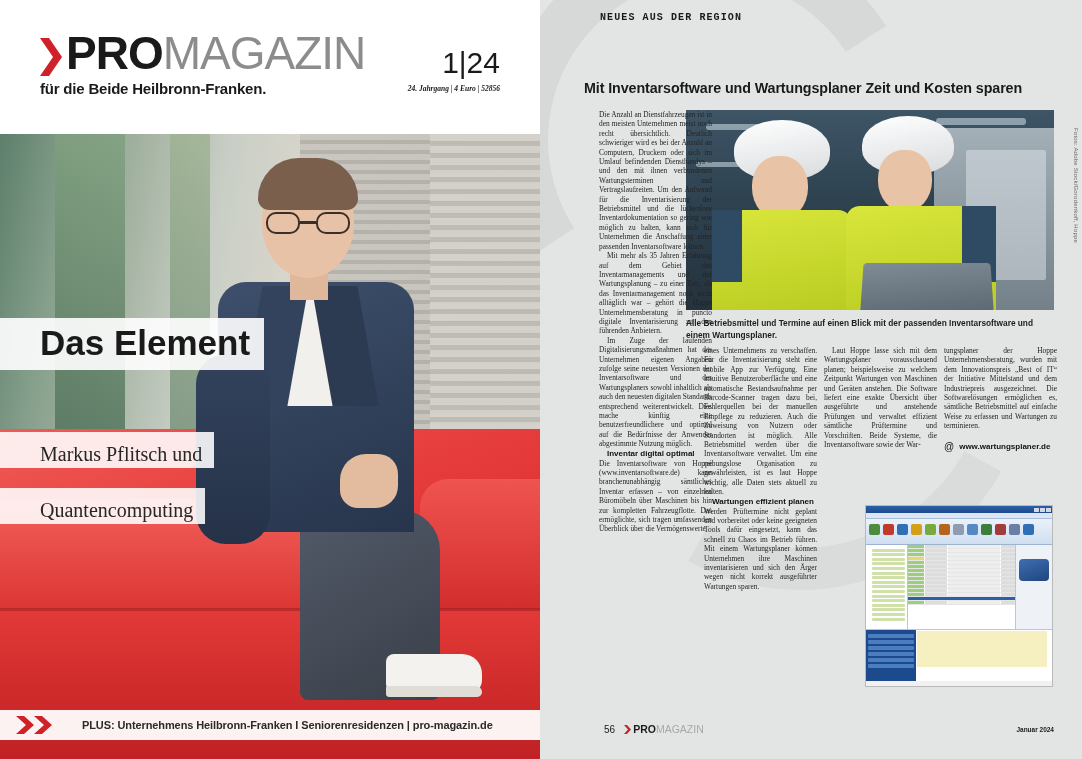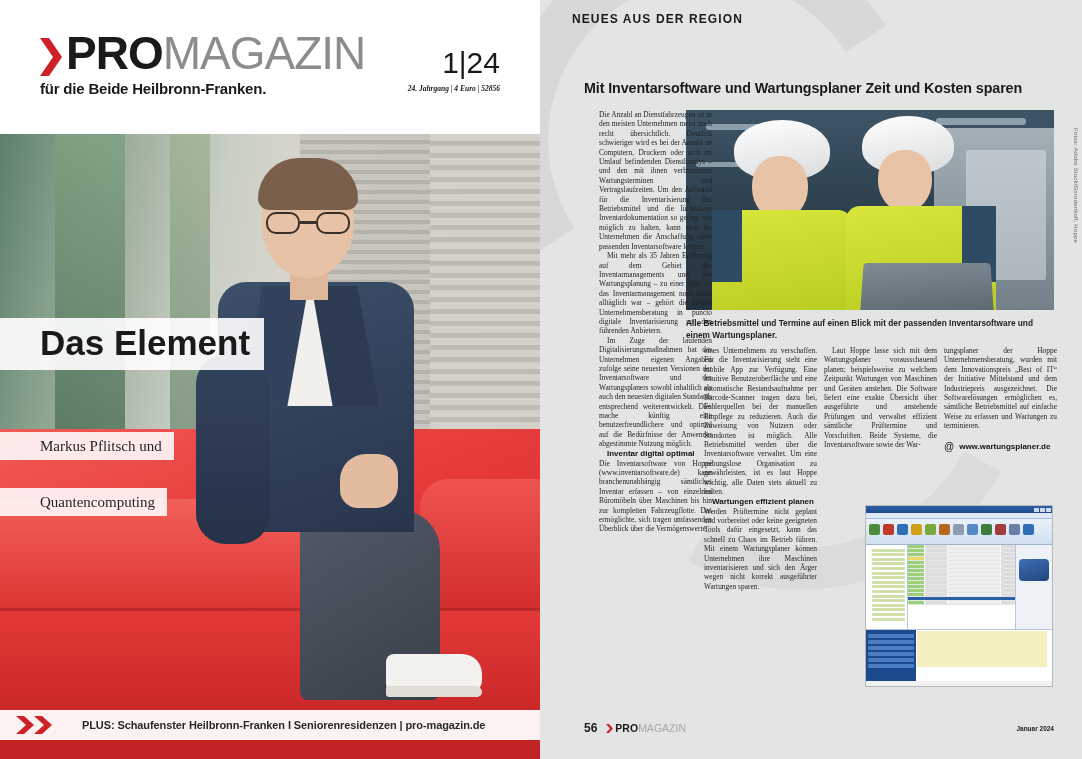--- a/index.html
+++ b/index.html
@@ -114,43 +114,43 @@
      background:radial-gradient(circle,#e8a0a0 1px,transparent 1.4px) 0 0/4px 4px;
      opacity:.85; }
 
   
   .hl { position:absolute; z-index:4; background:rgba(255,255,255,.90);
      color:#1a1a1a; font-weight:bold; padding:2px 14px 4px 40px;
      white-space:nowrap; }
   .hl1 { left:0; top:318px; font-size:35px; line-height:46px; }
   .hl2 { left:0; top:374px; font-size:35px; line-height:46px; }
   .sub { position:absolute; z-index:4; background:rgba(255,255,255,.88);
-     color:#262626; font-family:"Liberation Serif", serif; font-size:15px;
-     line-height:24px; padding:2px 12px 2px 40px; white-space:nowrap; }
+     color:#262626; font-family:"Liberation Serif", serif; font-size:20px;
+     line-height:24px; padding:10px 12px 2px 40px; white-space:nowrap; }
   .sub1 { left:0; top:432px; } .sub2 { left:0; top:460px; } .sub3 { left:0; top:488px;text-align:right; }
 
   
   .cover-foot { position:absolute; left:0; bottom:19px; width:540px; height:30px;
      background:rgba(255,255,255,.94); z-index:6; display:flex; align-items:center; }
   .foot-arrows { margin-left:14px; display:flex; }
   .foot-text { margin-left:24px; font-size:11px; font-weight:bold; color:#2a2a2a;
      letter-spacing:-0.1px; }
 
   
   .article { position:relative; width:542px; height:759px; background:#e3e4e4;
      flex:0 0 542px; overflow:hidden; }
   .swoosh1 { position:absolute; left:-40px; top:-70px; width:420px; height:420px;
      border-radius:50%; border:48px solid #d7d8d8; border-color:#d7d8d8 transparent
      transparent #d7d8d8; transform:rotate(12deg); }
   .swoosh2 { position:absolute; left:30px; top:130px; width:460px; height:460px;
      border-radius:50%; border:42px solid #dadbdb; border-color:transparent
      transparent #dadbdb transparent; transform:rotate(-16deg); }
 
-  .kicker { position:absolute; left:32px; top:12px; font-size:12px; font-weight:bold;
-     color:#1a1a1a; letter-spacing:1.1px; }
+  .kicker { position:absolute; left:60px; top:12px; font-size:10px; font-weight:bold;
+     color:#1a1a1a; letter-spacing:1.1px;font-family:Liberation Mono, monospace; }
   .art-title { position:absolute; left:44px; top:80px; width:470px; font-size:14.3px;
      font-weight:bold; color:#1a1a1a; letter-spacing:-0.1px; }
 
   .photo { position:absolute; left:146px; top:110px; width:368px; height:200px;
      overflow:hidden; background:#1d2a33; }
   .ph-bg { position:absolute; inset:0;
      background:linear-gradient(180deg,#3e5566 0%, #2e4250 45%, #24323d 100%); }
   .ph-light { position:absolute; background:#cfe0e8; opacity:.55; border-radius:3px; }
   .ph-mach { position:absolute; right:0; top:18px; width:120px; height:182px;
      background:linear-gradient(180deg,#c6cfd4,#8e9ba3); opacity:.75; }
@@ -219,21 +219,21 @@
   .barcode { height:14px; background:#fff; margin:3px 2px;
      background-image:repeating-linear-gradient(90deg,#000 0 1px,#fff 1px 3px);
      border:2px solid #1d4a8c; }
   .lowright { flex:1; background:#fff; padding:1px; }
   .lrow { height:4px; display:flex; gap:1px; }
   .lrow span { display:block; height:100%; background:#f6f0c0; }
 
   
   .art-foot { position:absolute; left:44px; bottom:24px; width:470px;
      display:flex; align-items:center; justify-content:space-between; }
-  .pg { font-size:12px; font-weight:bold; color:#1a1a1a; }
+  .pg { font-size:10px; font-weight:normal; color:#1a1a1a;margin-left:20px; }
   .foot-logo { display:flex; align-items:center; margin-left:8px; }
   .fl-pro { font-size:10.5px; font-weight:bold; color:#1a1a1a; }
   .fl-mag { font-size:10.5px; color:#a8a8a8; }
   .art-date { font-size:6.5px; font-weight:bold; color:#1a1a1a; }
   .left-group { display:flex; align-items:center; }
 </style>
 </head>
 <body>
 
 <div class="spread">
@@ -305,21 +305,21 @@
     <div class="sub sub1">Markus Pflitsch und</div>
     <div class="sub sub3">Quantencomputing</div>
 
     <div class="cover-foot">
       <div class="foot-arrows">
         <svg width="44" height="22" viewBox="0 0 44 22">
           <path d="M2 2 L12 11 L2 20 L10 20 L20 11 L10 2 Z" fill="#cf2128"></path>
           <path d="M20 2 L30 11 L20 20 L28 20 L38 11 L28 2 Z" fill="#cf2128"></path>
         </svg>
       </div>
-      <div class="foot-text">PLUS: Schaufenster Heilbronn-Franken  I  Seniorenresidenzen  |  pro-magazin.de</div>
+      <div class="foot-text">PLUS: Unternehmens Heilbronn-Franken  I  Seniorenresidenzen  |  pro-magazin.de</div>
     </div>
   </div>
 
   <div class="article">
     <div class="swoosh1"></div>
     <div class="swoosh2"></div>
 
     <div class="kicker">NEUES AUS DER REGION</div>
     <div class="art-title">Mit Inventarsoftware und Wartungsplaner Zeit und Kosten sparen</div>
 

